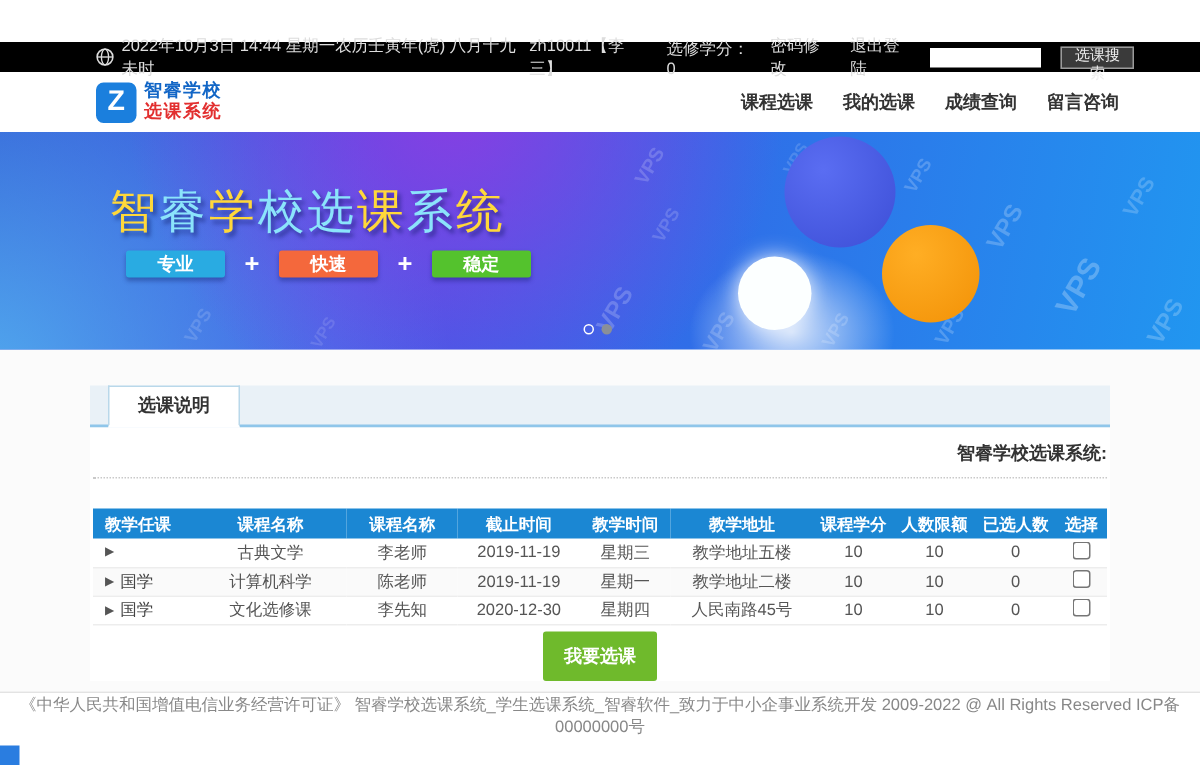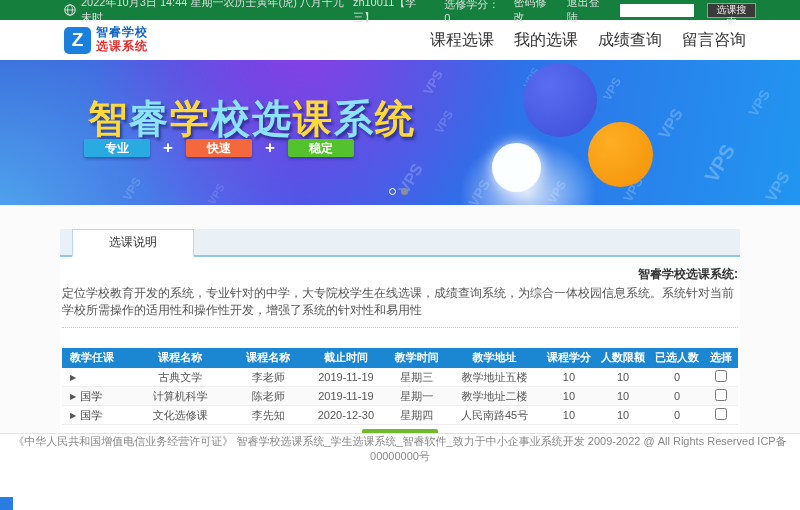--- a/index.html
+++ b/index.html
@@ -1,39 +1,39 @@
 <!DOCTYPE html>
 <html><head>
 <meta charset="utf-8">
 <style>
   * { margin:0; padding:0; box-sizing:border-box; }
   html,body { width:800px; height:510px; overflow:hidden; }
   body { font-family:"Liberation Sans","DejaVu Sans",sans-serif; background:#fff; position:relative; }
 
   
-  .topbar { height:20px; background:#15803d; color:#ddd; font-size:11px;
-    display:flex; align-items:center; padding:0 44px 0 64px; }
+  .topbar { height:20px; background:#000000; color:#ddd; font-size:11px;
+    display:flex; align-items:center; padding:0 44px 0 64px;margin-top:28px; }
   .topbar-left { display:flex; align-items:center; gap:5px; }
   .globe { width:12px; height:12px; display:inline-block; }
   .topbar-right { margin-left:auto; display:flex; align-items:center; gap:13px; }
   .topbar a { color:#ddd; text-decoration:none; cursor:pointer; }
   .top-search-input { width:74px; height:13px; border:none; background:#fff; font-size:10px; padding:0 3px; }
   .top-search-btn { height:15px; font-size:10px; background:#3a3a3a; color:#eee;
     border:1px solid #9a9a9a; padding:0 5px; cursor:pointer; line-height:12px; }
 
   
   .header { height:40px; background:#fff; display:flex; align-items:center; padding:0 54px 0 64px; }
   .logo { display:flex; align-items:center; gap:5px; cursor:pointer; }
   .logo-mark { width:27px; height:27px; background:#1b7fdd; border-radius:5px; color:#fff;
     font-weight:bold; font-size:19px; display:flex; align-items:center; justify-content:center; }
   .logo-text { font-size:12px; font-weight:bold; line-height:1.15; letter-spacing:1px; }
   .logo-line1 { color:#1266c6; }
   .logo-line2 { color:#e22f2f; }
   .nav { margin-left:auto; display:flex; gap:20px; }
-  .nav-item { font-size:16px; color:#333; cursor:pointer; }
+  .nav-item { font-size:12px; color:#333; cursor:pointer;font-weight:bold; }
 
   
   .banner { position:relative; height:145px; overflow:hidden;
     background:
       radial-gradient(95px 75px at 66% 92%, rgba(255,255,255,.78), rgba(255,255,255,0) 72%),
       radial-gradient(circle at 38% -14%, rgba(146,58,226,.88), rgba(146,58,226,0) 42%),
       radial-gradient(circle at -2% 118%, rgba(88,188,244,.85), rgba(88,188,244,0) 38%),
       linear-gradient(100deg,#2b46cf 0%,#4456e6 30%,#2f6fe8 60%,#2196f0 100%); }
   .wm-layer { position:absolute; inset:0; }
   .wm-layer span { position:absolute; color:#fff; font-weight:bold; transform:rotate(-60deg); }
@@ -51,38 +51,38 @@
   .wm-layer span:nth-of-type(12){left:420px;top:15px;font-size:13px;opacity:.18;}
   .wm-layer span:nth-of-type(13){left:120px;top:122px;font-size:12px;opacity:.14;}
   .wm-layer span:nth-of-type(14){left:205px;top:128px;font-size:11px;opacity:.12;}
   .circle { position:absolute; border-radius:50%; }
   .circle-blue { left:523px; top:3px; width:74px; height:74px;
     background:radial-gradient(circle at 35% 30%, #5a6df2, #3c4ed6); }
   .circle-white { left:492px; top:83px; width:49px; height:49px; background:#fcffff;
     box-shadow:0 0 14px rgba(255,255,255,.9); }
   .circle-orange { left:588px; top:62px; width:65px; height:65px;
     background:radial-gradient(circle at 35% 30%, #ffae24, #f29106); }
-  .banner-title { position:absolute; left:88px; top:32px; font-size:39px; font-weight:bold;
+  .banner-title { position:absolute; left:73px; top:32px; font-size:31px; font-weight:normal;
     letter-spacing:2px; text-shadow:2px 3px 3px rgba(10,20,90,.55); white-space:nowrap; }
   .banner-btns { position:absolute; left:84px; top:78px; display:flex; align-items:center; gap:13px; }
   .bbtn { width:66px; height:18px; color:#fff; font-size:12px; font-weight:bold;
     display:flex; align-items:center; justify-content:center; border-radius:2px;
     box-shadow:0 2px 3px rgba(10,20,90,.35); }
   .bplus { color:#fff; font-size:17px; font-weight:bold; }
   .dots { position:absolute; left:389px; top:128px; display:flex; gap:5px; }
   .dot { width:7px; height:7px; border-radius:50%; cursor:pointer; }
   .dot-outline { border:1.5px solid #fff; background:transparent; }
   .dot-solid { background:#8a8f98; }
 
   
   .mid { height:228px; background:#fbfbfb; padding-top:24px; overflow:hidden; }
   .tabstrip { margin:0 60px; height:28px; background:#e9f1f7; border-bottom:2px solid #8fc6ea;
     display:flex; align-items:flex-end; }
-  .tab { height:28px; margin-left:12px; margin-bottom:-2px; padding:0 36px; background:#fff;
-    border:1px solid #b9d8ea; border-bottom:2px solid #fff; font-size:12px; font-weight:normal;
+  .tab { height:28px; margin-left:12px; margin-bottom:-2px; padding:0 19px; background:#fff;
+    border:1px solid #b9d8ea; border-bottom:2px solid #fff; font-size:12px; font-weight:bold;
     color:#333; display:flex; align-items:center; cursor:pointer; }
   .content { margin:0 60px; background:#fff; padding:9px 2px 0 2px; }
   .intro-heading { font-size:12px; font-weight:bold; color:#333; margin-bottom:2px;text-align:right; }
   .intro-body { font-size:12px; color:#555; line-height:1.45; }
   .dotted-sep { border-bottom:1px dotted #c9c9c9; margin:7px 0 6px 0; }
 
   table { width:100%; border-collapse:collapse; font-size:11px; table-layout:fixed;margin-top:20px; }
   thead th { background:#1b87d3; color:#fff; font-weight:bold; height:20px; text-align:center; }
   thead th:first-child { text-align:left; padding-left:8px; }
   tbody td { height:19px; text-align:center; color:#555; border-bottom:1px solid #ededed; }
@@ -179,21 +179,20 @@
     <span class="dot dot-solid"></span>
   </div>
 </div>
 
 <div class="mid">
   <div class="tabstrip">
     <div class="tab">选课说明</div>
   </div>
   <div class="content">
     <div class="intro-heading">智睿学校选课系统:</div>
-    <div class="intro-body">定位学校教育开发的系统，专业针对的中学，大专院校学生在线选课，成绩查询系统，为综合一体校园信息系统。系统针对当前学校所需操作的适用性和操作性开发，增强了系统的针对性和易用性</div>
     <div class="dotted-sep"></div>
 
     <table>
       <thead>
         <tr>
           <th class="col1">教学任课</th>
           <th class="col2">课程名称</th>
           <th class="col3">课程名称</th>
           <th class="col4">截止时间</th>
           <th class="col5">教学时间</th>

